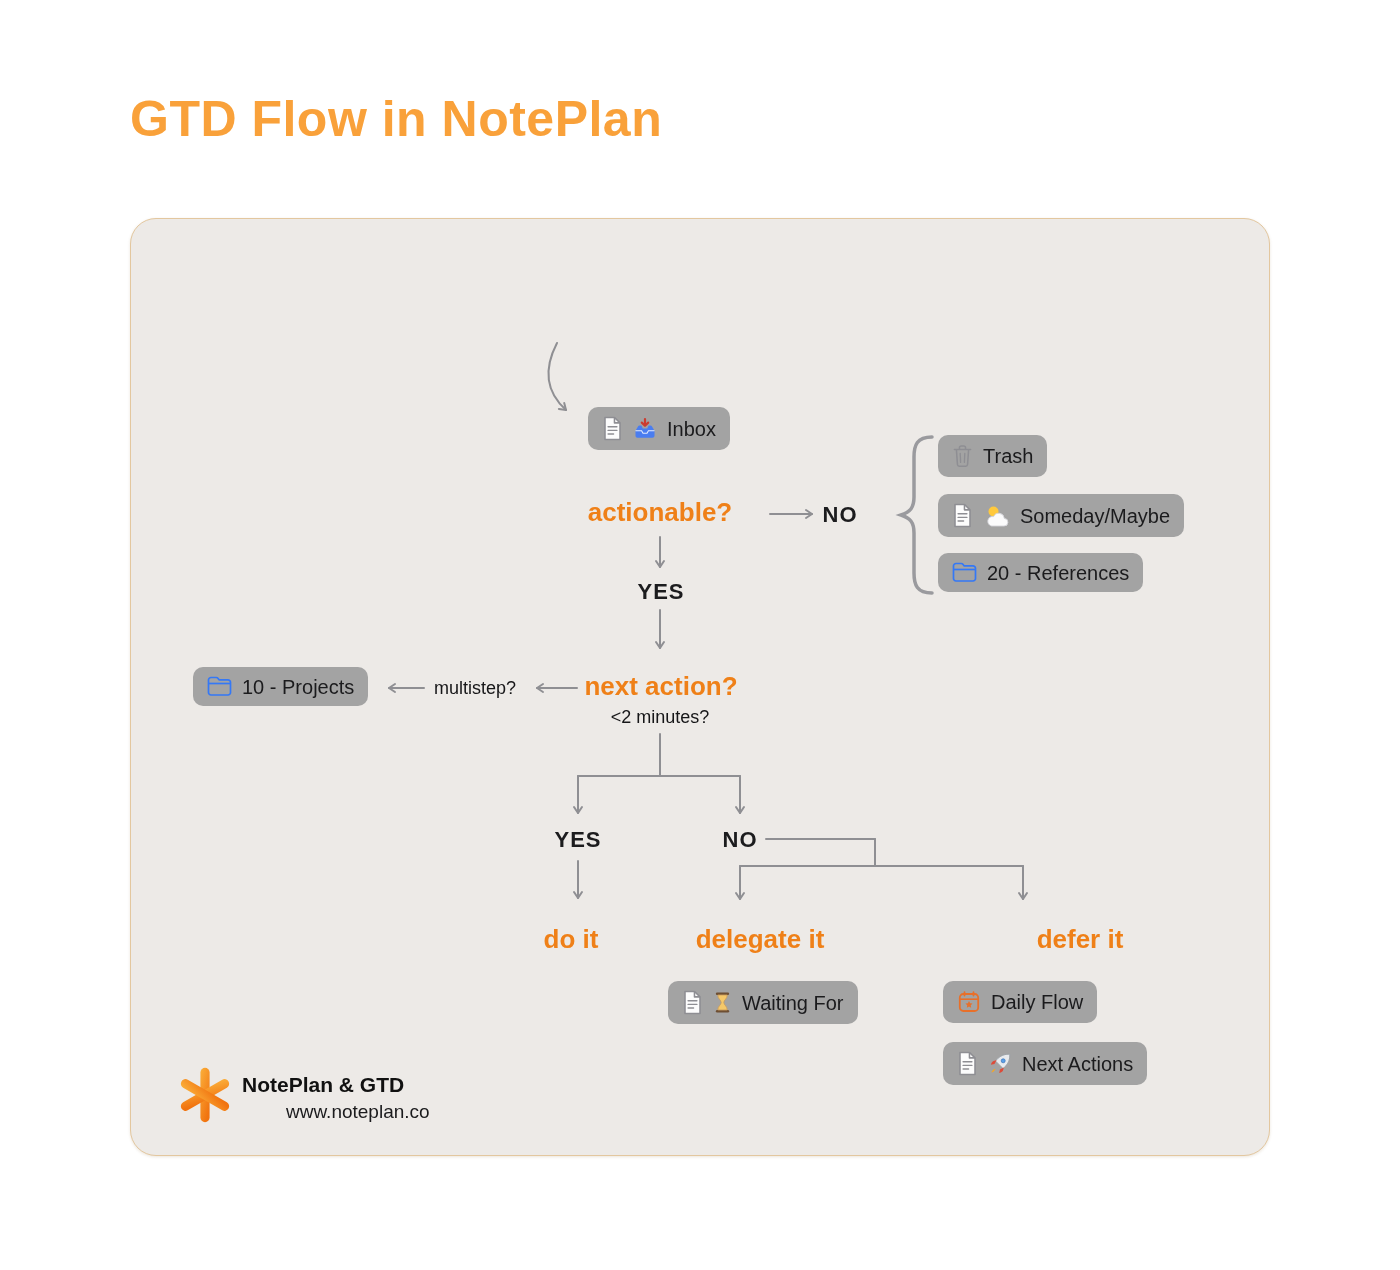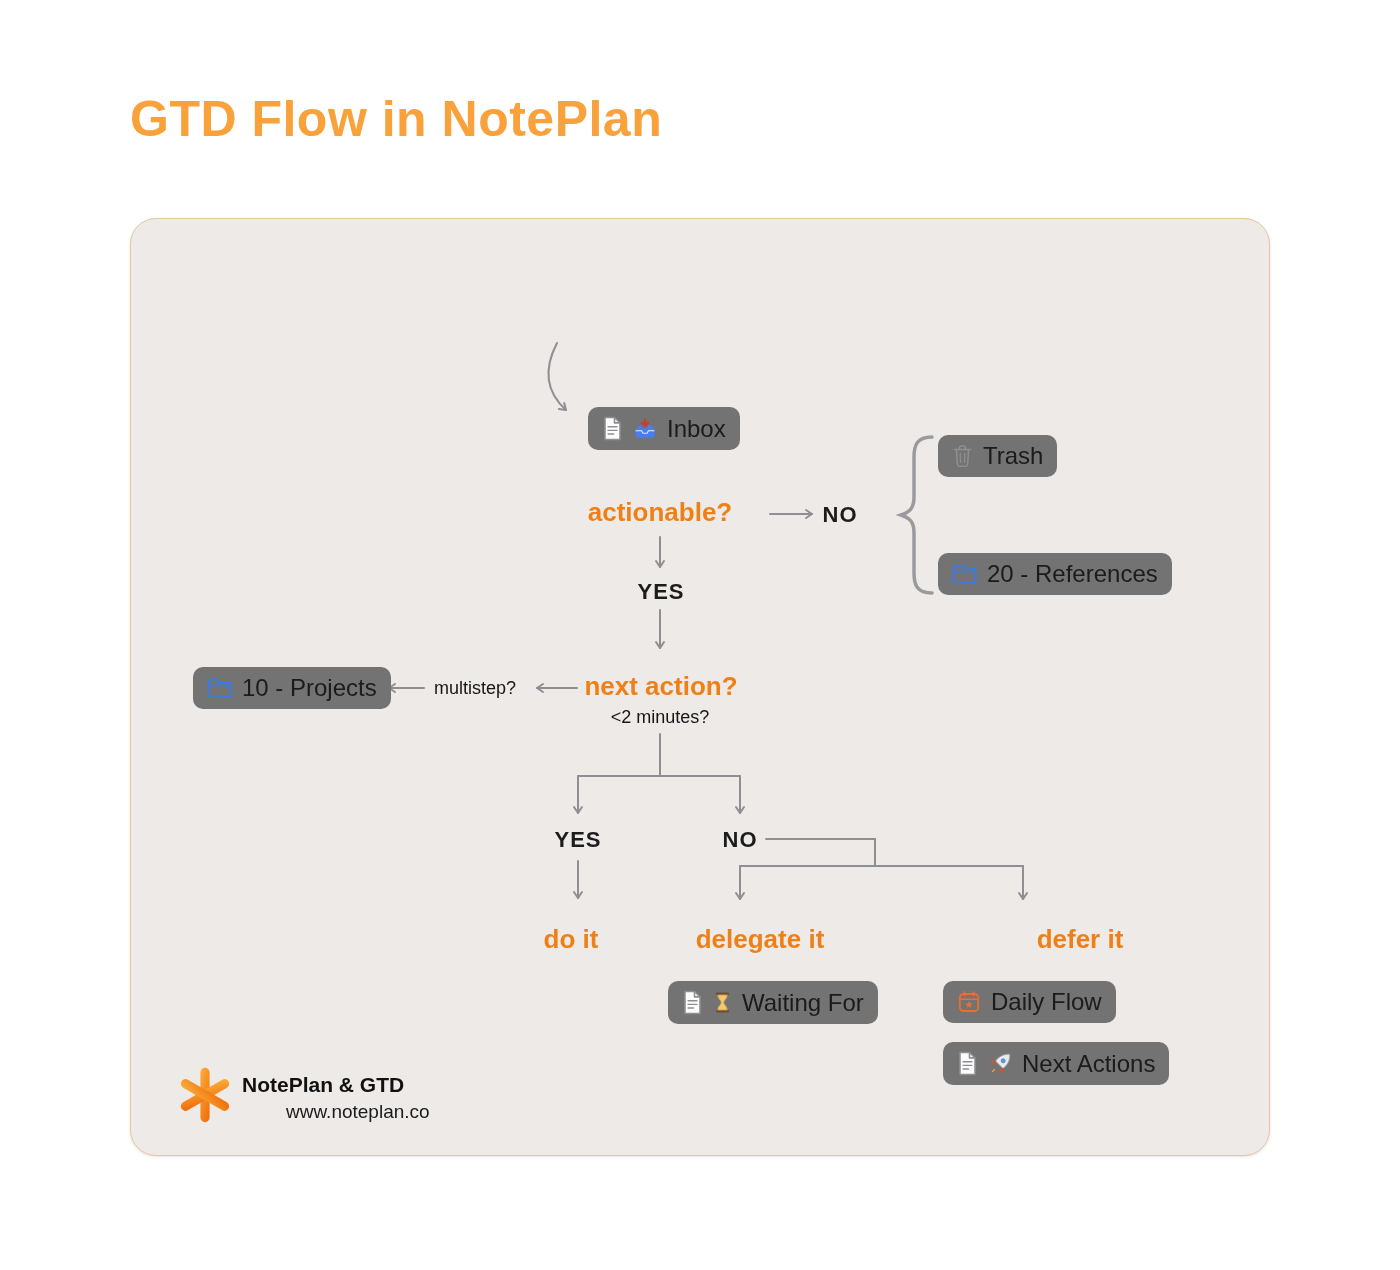--- a/index.html
+++ b/index.html
@@ -32,24 +32,24 @@
   .node { position:absolute; transform:translateX(-50%); white-space:nowrap; }
 
   .stuff { font-size:56px; font-weight:800; color:#0e0e0f; letter-spacing:.5px; }
   .q     { font-size:26px; font-weight:700; color:#EF8018; }
   .yn    { font-size:22px; font-weight:600; color:#1c1c1e; letter-spacing:1px; }
   .small { font-size:18px; font-weight:400; color:#161618; }
 
   .chip {
     position:absolute;
     display:flex; align-items:center; gap:10px;
-    background:#737373;
+    background:#a3a3a3;
     border-radius:10px;
     padding:9px 14px;
-    font-size:24px; color:#1b1b1d;
+    font-size:20px; color:#1b1b1d;
     white-space:nowrap;
     line-height:1;
   }
   .chip .ic { flex:0 0 auto; display:block; }
 
   .footer-logo { position:absolute; left:176px; top:1066px; width:58px; height:58px; }
   .footer-brand { position:absolute; left:242px; top:1073px; font-size:21px; font-weight:700; color:#111; }
   .footer-url   { position:absolute; left:242px; top:1101px; font-size:19px; font-weight:400; color:#1b1b1d;margin-left:44px; }
 
   .sprite { position:absolute; width:0; height:0; overflow:hidden; }
@@ -174,20 +174,29 @@
   <div class="node yn" style="left:840px; top:502px;">NO</div>
   <div class="node yn" style="left:661px; top:579px;">YES</div>
 
   <div class="chip" style="left:938px; top:435px;">
     <svg class="ic" width="21" height="24">
         <use href="#i-trash"></use>
       </svg>
     <span>Trash</span>
   </div>
 
+  <div class="chip" style="left:938px; top:494px;">
+    <svg class="ic" width="21" height="25">
+        <use href="#i-doc"></use>
+      </svg>
+    <svg class="ic" width="27" height="24">
+        <use href="#i-cloudsun"></use>
+      </svg>
+    <span>Someday/Maybe</span>
+  </div>
 
   <div class="chip" style="left:938px; top:553px;">
     <svg class="ic" width="25" height="21">
         <use href="#i-folder"></use>
       </svg>
     <span>20 - References</span>
   </div>
 
   <div class="node q" style="left:661px; top:671px;">next action?</div>
   <div class="node small" style="left:660px; top:707px;">&lt;2 minutes?</div>

